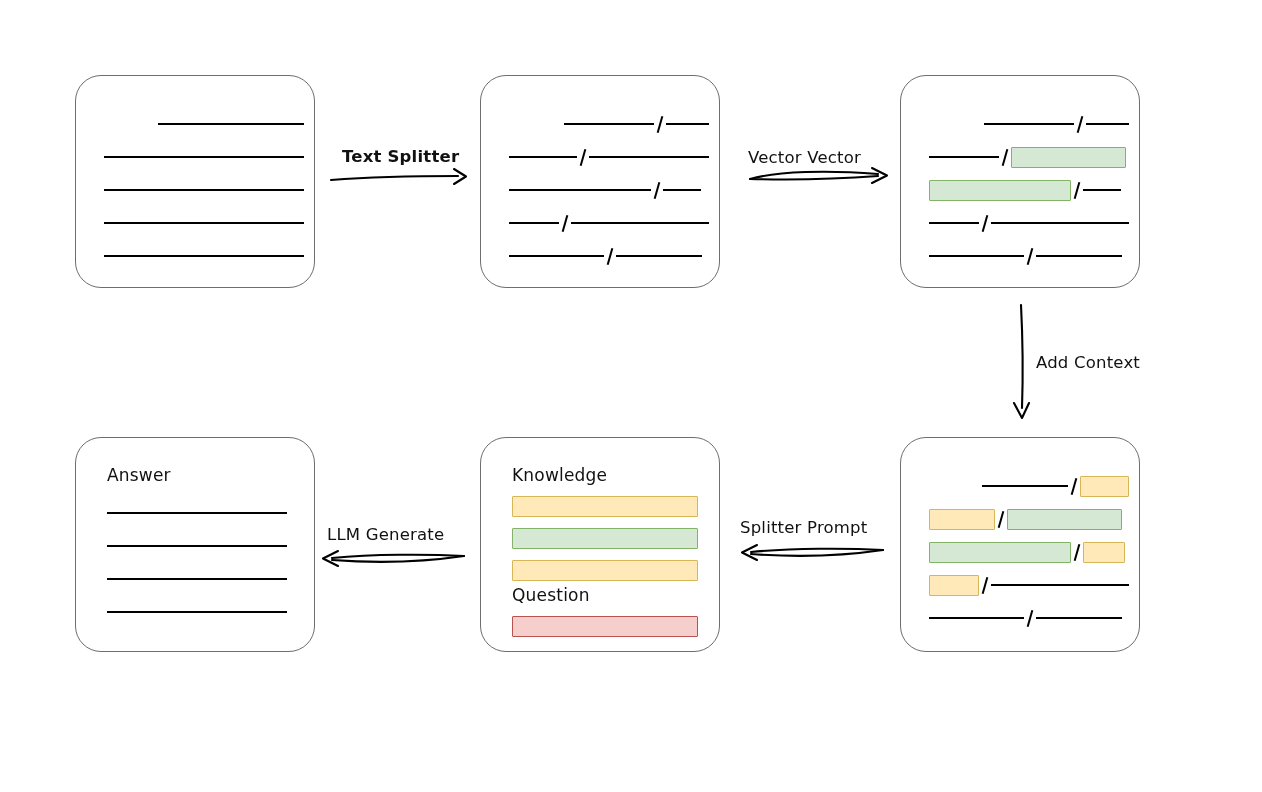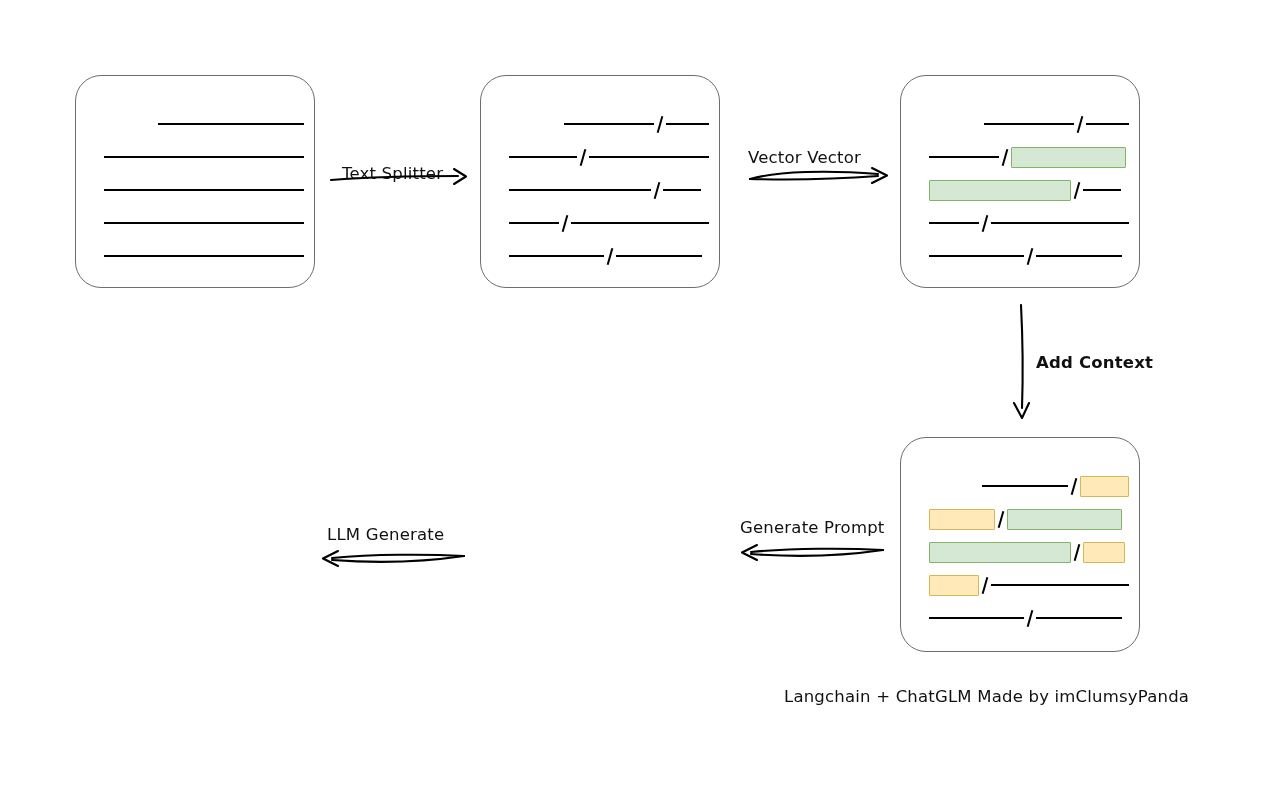--- a/index.html
+++ b/index.html
@@ -205,21 +205,42 @@
           <span class="seg" style="width: 139px;"></span>
         </div>
         <div class="row" style="top: 132px;">
           <span class="seg" style="width: 95px;"></span>
           <span class="slash"></span>
           <span class="seg" style="width: 86px;"></span>
         </div>
       </div>
   </div>
 
-
+  <div class="doc-box" style="left:75px; top:437px; width:240px; height:215px;">
+    <div class="box-label" style="left:31px; top:27px;">Answer</div>
+    <div id="answer-lines">
+        <div class="ans-line" style="left: 31px; top: 74px; width: 180px;"></div>
+        <div class="ans-line" style="left: 31px; top: 107px; width: 180px;"></div>
+        <div class="ans-line" style="left: 31px; top: 140px; width: 180px;"></div>
+        <div class="ans-line" style="left: 31px; top: 173px; width: 180px;"></div>
+      </div>
+  </div>
+
+  <div class="doc-box" style="left:480px; top:437px; width:240px; height:215px;">
+    <div class="box-label" style="left:31px; top:27px;">Knowledge</div>
+    <div id="knowledge-bars">
+        <div class="kbar chip yellow" style="left: 31px; top: 58px; width: 186px;"></div>
+        <div class="kbar chip green" style="left: 31px; top: 90px; width: 186px;"></div>
+        <div class="kbar chip yellow" style="left: 31px; top: 122px; width: 186px;"></div>
+      </div>
+    <div class="box-label" style="left:31px; top:147px;">Question</div>
+    <div id="question-bars">
+        <div class="kbar chip red" style="left: 31px; top: 178px; width: 186px;"></div>
+      </div>
+  </div>
 
   <div class="doc-box" style="left:900px; top:437px; width:240px; height:215px;">
     <div class="rows" id="rows-3" style="left:28px; top:36px; right:10px;">
         <div class="row" style="top: 0px;">
           <span class="gap" style="width: 57px;"></span>
           <span class="seg" style="width: 93px;"></span>
           <span class="slash"></span>
           <span class="chip yellow" style="width: 53px;"></span>
         </div>
         <div class="row" style="top: 33px;">
@@ -238,48 +259,47 @@
           <span class="seg" style="width: 139px;"></span>
         </div>
         <div class="row" style="top: 132px;">
           <span class="seg" style="width: 95px;"></span>
           <span class="slash"></span>
           <span class="seg" style="width: 86px;"></span>
         </div>
       </div>
   </div>
 
-  <div class="arrow-label" style="left:342px; top:164px;">Text Splitter</div>
+  <div class="arrow-label" style="left:342px; top:147px;font-weight:bold;">Text Splitter</div>
   <svg class="arrow-svg" style="left:330px; top:166px;" width="140" height="24" viewBox="0 0 140 24">
     <path d="M1,14 C40,11 90,10 128,10" stroke="#000" stroke-width="2.1" fill="none" stroke-linecap="round"></path>
     <path d="M124,3 L136,10.5 L124,18" stroke="#000" stroke-width="2.1" fill="none" stroke-linejoin="round" stroke-linecap="round"></path>
   </svg>
 
   <div class="arrow-label" style="left:748px; top:148px;">Vector Vector</div>
   <svg class="arrow-svg" style="left:748px; top:164px;" width="142" height="26" viewBox="0 0 142 26">
     <path d="M2,15 C30,7 80,6 130,10" stroke="#000" stroke-width="2.1" fill="none" stroke-linecap="round"></path>
     <path d="M2,15 C40,16 90,15 130,12" stroke="#000" stroke-width="2.1" fill="none" stroke-linecap="round"></path>
     <path d="M124,4 L139,11.5 L124,19" stroke="#000" stroke-width="2.1" fill="none" stroke-linejoin="round" stroke-linecap="round"></path>
   </svg>
 
-  <div class="arrow-label" style="left:1036px; top:353px;font-weight:bold;">Add Context</div>
+  <div class="arrow-label" style="left:1036px; top:353px;">Add Context</div>
   <svg class="arrow-svg" style="left:1008px; top:304px;" width="28" height="116" viewBox="0 0 28 116">
     <path d="M13,1 C15,40 15,75 14,104" stroke="#000" stroke-width="2.1" fill="none" stroke-linecap="round"></path>
     <path d="M6,99 L14,114 L21,99" stroke="#000" stroke-width="2.1" fill="none" stroke-linejoin="round" stroke-linecap="round"></path>
   </svg>
 
-  <div class="arrow-label" style="left:740px; top:518px;">Generate Prompt</div>
+  <div class="arrow-label" style="left:740px; top:518px;">Splitter Prompt</div>
   <svg class="arrow-svg" style="left:737px; top:540px;" width="148" height="26" viewBox="0 0 148 26">
     <path d="M146,10 C110,8 55,8 14,12" stroke="#000" stroke-width="2.1" fill="none" stroke-linecap="round"></path>
     <path d="M146,10 C105,16 55,17 14,14" stroke="#000" stroke-width="2.1" fill="none" stroke-linecap="round"></path>
     <path d="M20,5 L5,12.5 L20,20" stroke="#000" stroke-width="2.1" fill="none" stroke-linejoin="round" stroke-linecap="round"></path>
   </svg>
 
   <div class="arrow-label" style="left:327px; top:525px;">LLM Generate</div>
   <svg class="arrow-svg" style="left:318px; top:546px;" width="148" height="26" viewBox="0 0 148 26">
     <path d="M146,10 C110,8 55,8 14,12" stroke="#000" stroke-width="2.1" fill="none" stroke-linecap="round"></path>
     <path d="M146,10 C105,16 55,17 14,14" stroke="#000" stroke-width="2.1" fill="none" stroke-linecap="round"></path>
     <path d="M20,5 L5,12.5 L20,20" stroke="#000" stroke-width="2.1" fill="none" stroke-linejoin="round" stroke-linecap="round"></path>
   </svg>
 
-  <div class="footer" style="left:784px; top:687px;">Langchain + ChatGLM Made by imClumsyPanda</div>
 
 </div>
 
 </body></html>

